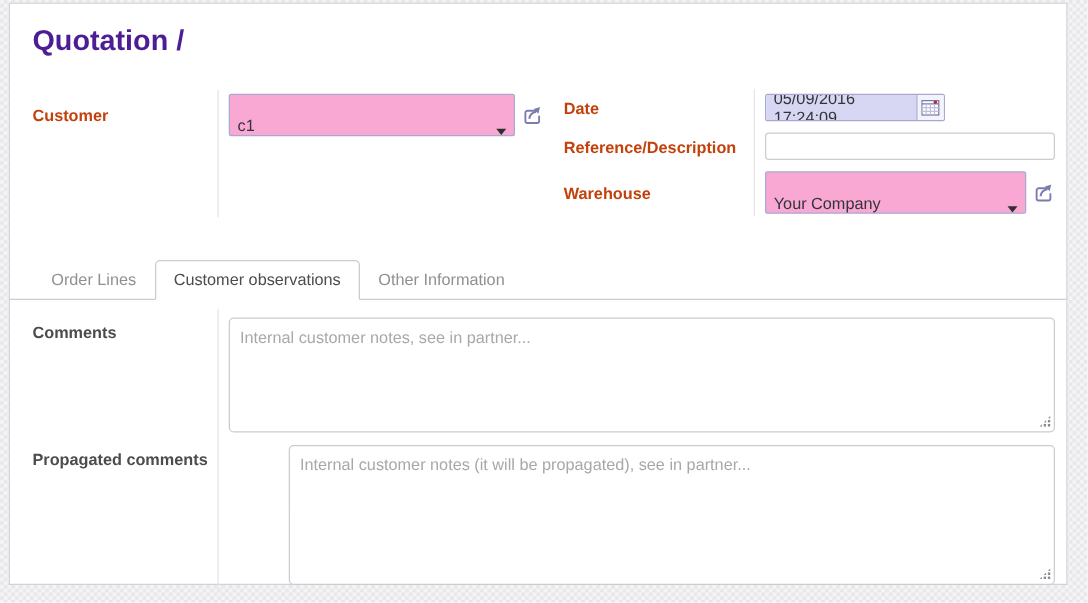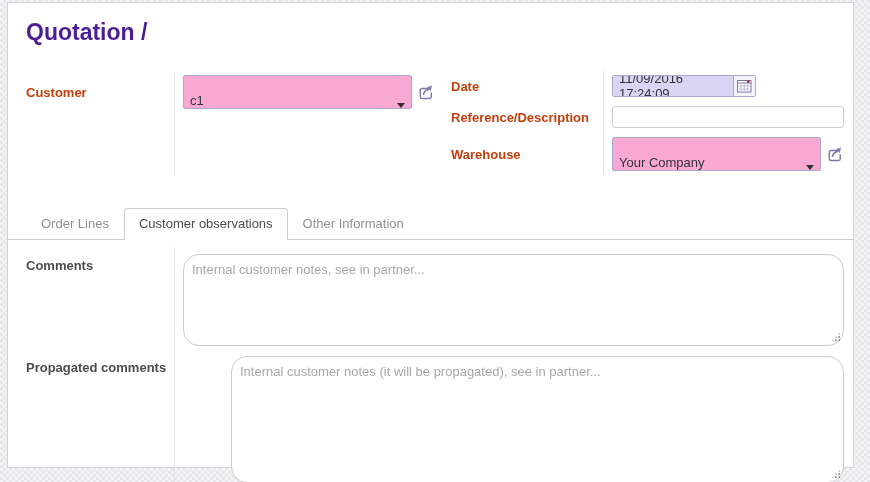--- a/index.html
+++ b/index.html
@@ -79,26 +79,26 @@
     margin-bottom: -1px; border-radius: 4px 4px 0 0;
   }
 
   .obs { display: flex; flex-direction: column; margin: 14px 9px 0 18px; position: relative; }
   .obs .col-sep { left: 148px; top: -7px; bottom: -6px; }
   .obs-row { display: flex; margin-bottom: 10px; }
   .obs-row:last-child { margin-bottom: 0; gap: 48px; }
   .obs-label { width: 148px; font-size: 13px; font-weight: bold; color: #4c4c4c; padding-top: 4px; }
   .ta-cell { flex: 1; padding-left: 9px; position: relative; }
   textarea.ta {
-    width: 100%; display: block; border: 1px solid #ccc; border-radius: 16px;
+    width: 100%; display: block; border: 1px solid #ccc; border-radius: 4px;
     resize: none; padding: 7px 8px; font-size: 13px; color: #444;
     font-family: inherit; outline: none;
   }
   .ta-comments { height: 92px; }
-  .ta-propagated { height: 127px; }
+  .ta-propagated { height: 112px; }
   textarea.ta::placeholder { color: #a8a8a8; opacity: 1; }
   .grip {
     position: absolute; right: 3px; bottom: 4px; width: 10px; height: 10px; cursor: nwse-resize;
     background-image: radial-gradient(circle, #8a8a8a 1px, transparent 1.2px);
     background-size: 3.3px 3.3px;
     clip-path: polygon(100% 0, 100% 100%, 0 100%);
   }
 </style>
 </head>
 <body>
@@ -129,21 +129,21 @@
       </div>
     </div>
 
     <div class="group group-right">
       <div class="col-sep"></div>
 
       <div class="frow">
         <label class="f-label">Date</label>
         <div class="f-cell">
           <div class="date-ctl">
-            <span class="date-val">11/09/2016 17:24:09</span>
+            <span class="date-val">05/09/2016 17:24:09</span>
             <button class="date-btn">
               <svg width="15" height="14" viewBox="0 0 15 14">
                 <rect x="0.5" y="1.5" width="13.5" height="11.5" fill="#fdfdff" stroke="#7a7aa8"></rect>
                 <line x1="0.5" y1="4" x2="14" y2="4" stroke="#7a7aa8"></line>
                 <line x1="4" y1="4" x2="4" y2="13" stroke="#c0c0dc"></line>
                 <line x1="7.3" y1="4" x2="7.3" y2="13" stroke="#c0c0dc"></line>
                 <line x1="10.6" y1="4" x2="10.6" y2="13" stroke="#c0c0dc"></line>
                 <line x1="0.5" y1="7" x2="14" y2="7" stroke="#c0c0dc"></line>
                 <line x1="0.5" y1="10" x2="14" y2="10" stroke="#c0c0dc"></line>
                 <circle cx="11.3" cy="2.7" r="1.4" fill="#b03030"></circle>

